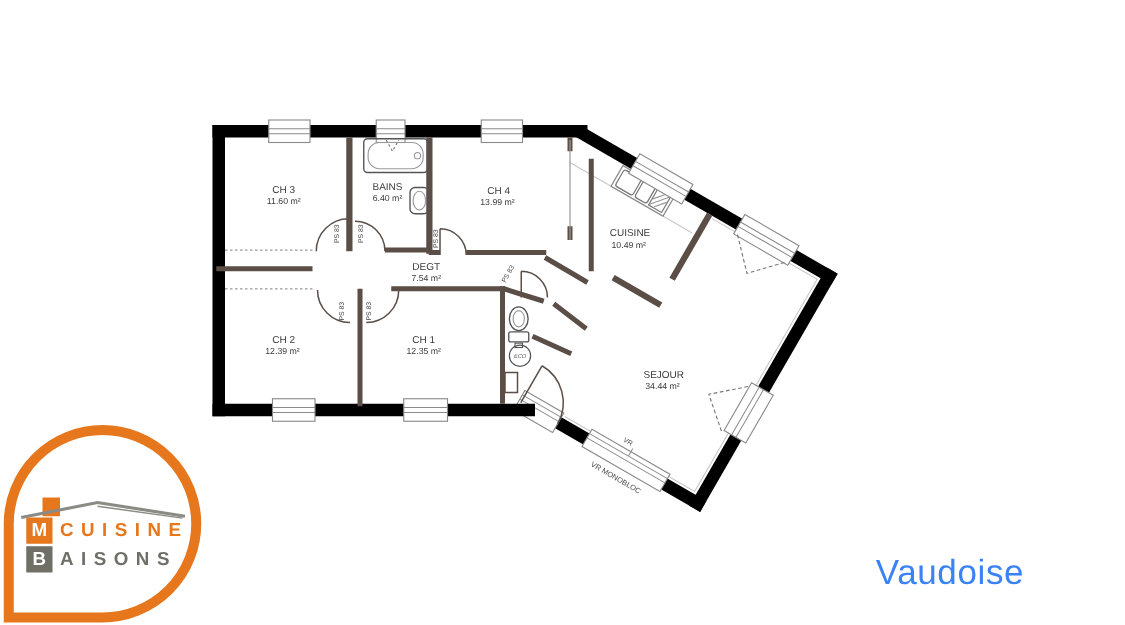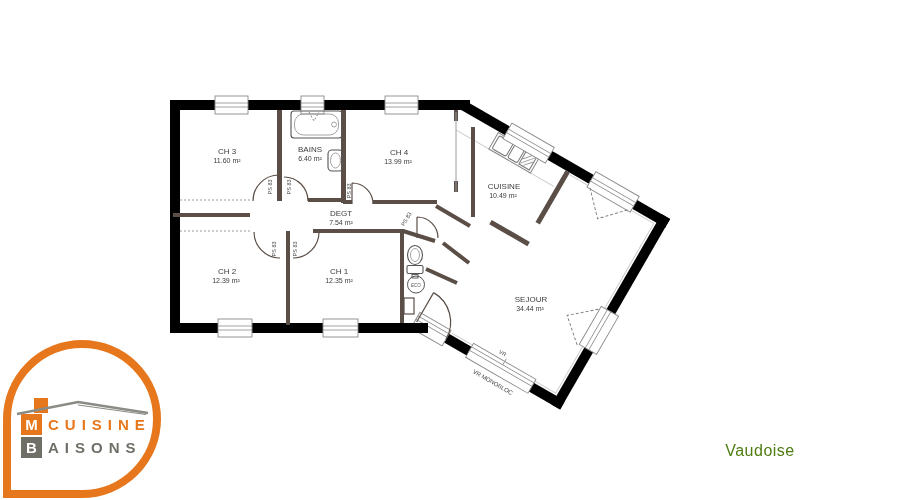--- a/index.html
+++ b/index.html
@@ -24,21 +24,21 @@
   .logo-initial{width:21px;height:21px;display:flex;align-items:center;justify-content:center;
                 color:#ffffff;font-weight:bold;font-size:15px;}
   .m-row .logo-initial{background:#E6771C;}
   .b-row .logo-initial{background:#6F6F68;}
   .logo-rest{font-weight:bold;font-size:15px;letter-spacing:6px;padding-left:6px;}
   .m-row .logo-rest{color:#E6771C;}
   .b-row .logo-rest{color:#6F6F68;}
   .logo-roof{position:absolute;left:0;top:0;}
 
   .plan-name{position:absolute;left:660px;top:442px;width:200px;text-align:center;
-             font-size:16px;color:#4d7c0f;letter-spacing:.5px;}
+             font-size:28px;color:#3b82f6;letter-spacing:.5px;}
 </style>
 </head>
 <body>
 
 <div class="canvas">
 
   <svg width="900" height="500" viewBox="0 0 900 500" style="position:absolute;left:0;top:0;">
 
     <g transform="rotate(30 464 100) translate(464 100)">
 

